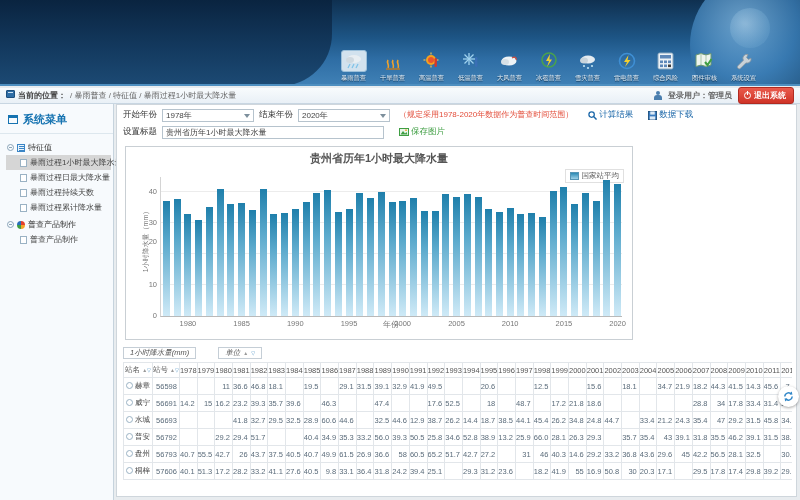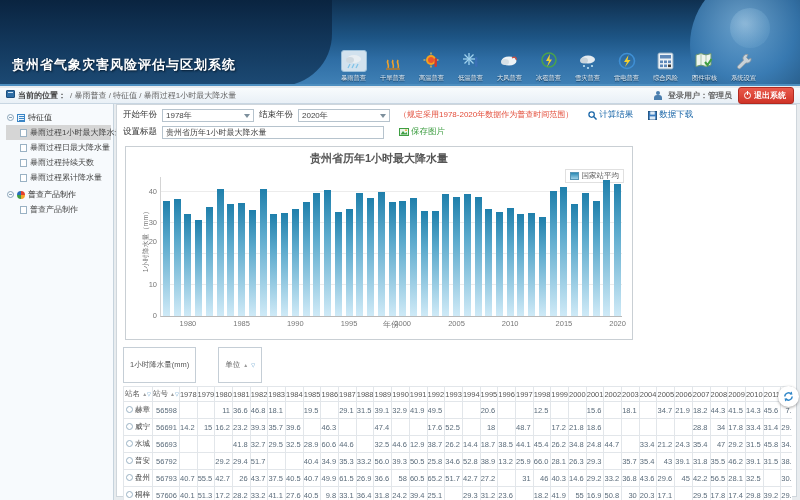--- a/index.html
+++ b/index.html
@@ -87,22 +87,22 @@
   .gridline { position:absolute; left:0; width:100%; height:1px; background:#ececec; }
   .ytick { position:absolute; left:-28px; width:24px; text-align:right; font-size:7.5px; color:#777; }
   .bar { position:absolute; bottom:0; width:7px; background:linear-gradient(180deg,#1f7fab 0%,#5aa9cc 35%,#cfeaf7 100%); }
   .xtick { position:absolute; top:142px; width:26px; text-align:center; font-size:7.5px; color:#777; }
   .x-axis-title { position:absolute; left:34px; top:172px; width:462px; text-align:center; font-size:8px; color:#777; }
   .y-axis-title { position:absolute; left:-30px; top:88px; width:100px; text-align:center; font-size:7px; color:#777;
     transform:rotate(-90deg); transform-origin:center; }
 
   
   .tbl-controls { margin-top:7px; display:flex; gap:22px; }
-  .ctrl-box { border:1px solid #c5ced6; background:#fff; font-size:7.5px; color:#555; padding:12px 6px;
-    display:flex; align-items:center; gap:3px; cursor:pointer; }
+  .ctrl-box { border:1px solid #c5ced6; background:#fff; font-size:7.5px; color:#555; padding:0 6px;
+    display:flex; align-items:center; gap:3px; cursor:pointer;font-style:italic; }
   .sort-up { font-size:5px; color:#999; } .sort-dn { font-size:5px; color:#4a90c4; }
   .tbl-wrap { margin-top:3px; width:669px; overflow:hidden; }
   table { border-collapse:collapse; table-layout:fixed; }
   th,td { border:1px solid #e2e6ea; font-weight:normal; overflow:hidden; white-space:nowrap; }
   th { font-size:7.5px; color:#555; height:15px; text-align:center; background:#fff; }
   td { font-size:7.5px; color:#5a6b7a; height:17px; text-align:right; padding-right:2px; background:#fff; }
   td.c-name { text-align:left; color:#444; padding-left:2px; }
   td.c-id { text-align:right; padding-left:2px; }
   .row-icon { display:inline-block; width:7px; height:7px; border:1px solid #9ab2c4; border-radius:50%;
     margin-right:2px; vertical-align:-1px; position:relative; }
@@ -114,21 +114,20 @@
 </style>
 </head>
 <body>
 
 <div class="screen">
 
   <div class="topbar">
     <div class="globe"></div>
     <div class="globe2"></div>
     <div class="ribbon"></div>
-    <div class="app-title">贵州省气象灾害风险评估与区划系统</div>
     <div class="nav" id="nav">
         <div class="nav-item active">
           <div class="icon-box">
             <svg width="20" height="18" viewBox="0 0 20 18">
               <ellipse cx="10" cy="7" rx="7" ry="4" fill="#e8eef2"></ellipse>
               <ellipse cx="6" cy="8" rx="4" ry="3" fill="#cfd9e0"></ellipse>
               <line x1="6" y1="12" x2="4" y2="16" stroke="#7fc3e8" stroke-width="1.3"></line>
               <line x1="10" y1="12" x2="8" y2="16" stroke="#7fc3e8" stroke-width="1.3"></line>
               <line x1="14" y1="12" x2="12" y2="16" stroke="#7fc3e8" stroke-width="1.3"></line>
             </svg>
@@ -265,20 +264,24 @@
       <span class="user-icon"></span>
       <span>登录用户：管理员</span>
       <span class="logout-btn">
         <span class="power-icon"></span>
         <span>退出系统</span>
       </span>
     </div>
   </div>
 
   <div class="sidebar">
+    <div class="side-header">
+      <span class="win-icon"></span>
+      <span>系统菜单</span>
+    </div>
     <div class="tree" id="tree">
         <div class="tree-group">
           <div class="tree-node">
             <span class="exp-icon"></span>
             <span class="list-icon"></span>
             <span>特征值</span>
           </div>
           <div class="tree-leaf selected">
             <span class="page-icon"></span>
             <span>暴雨过程1小时最大降水量</span>

